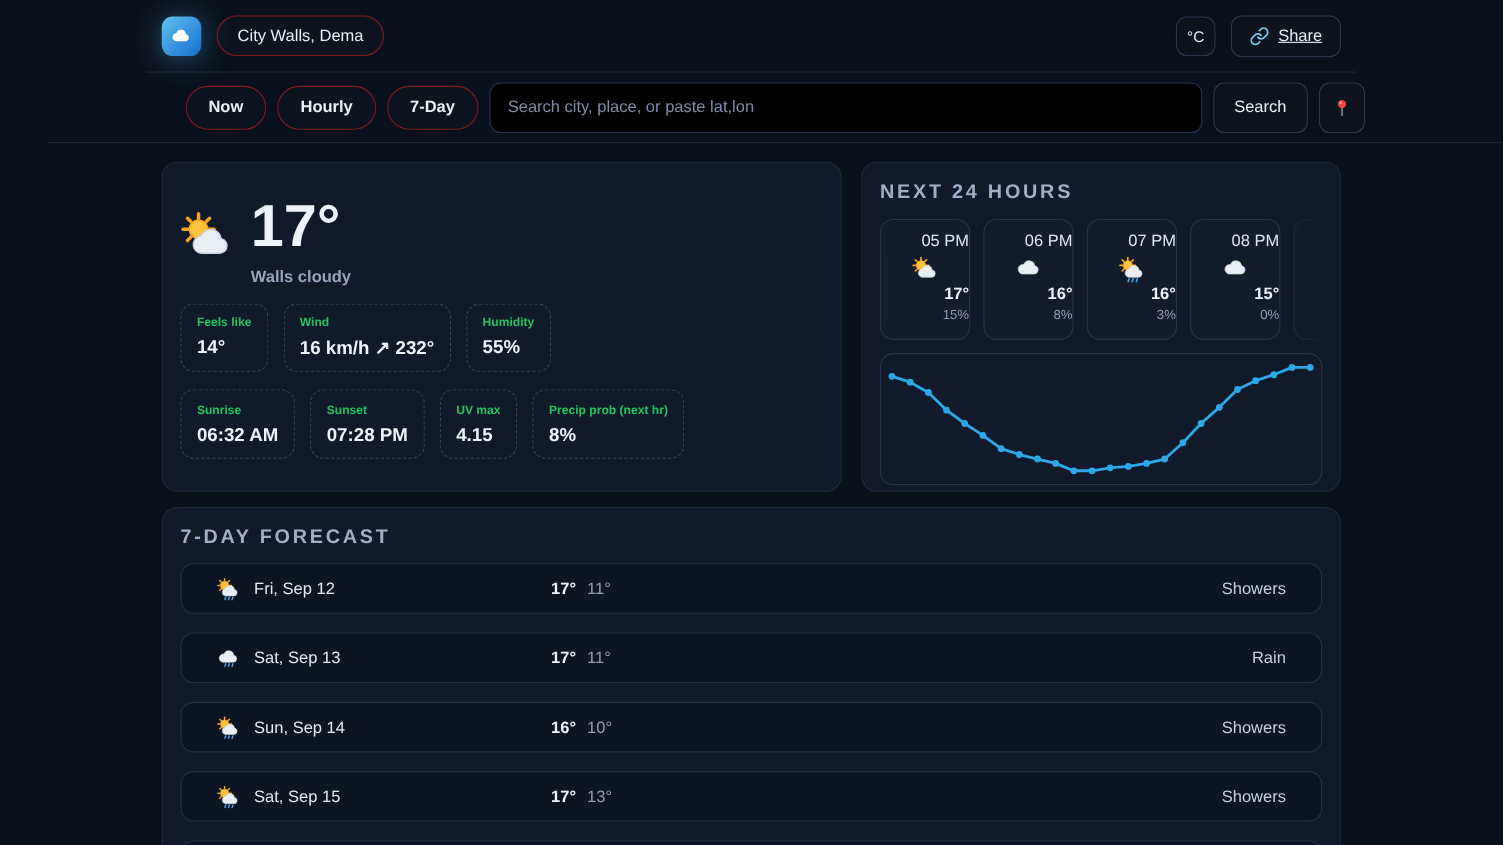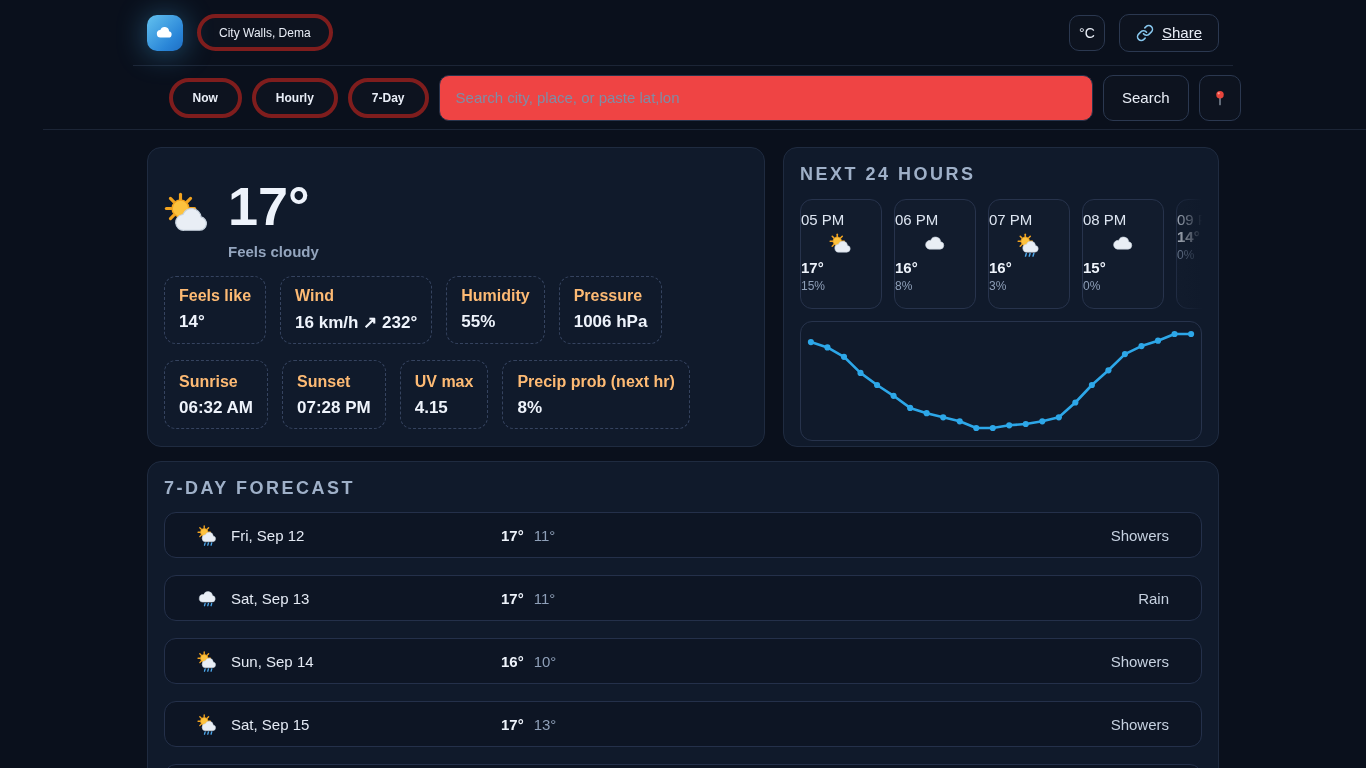--- a/index.html
+++ b/index.html
@@ -17,42 +17,42 @@
     border-bottom:1px solid #1c2536;
   }
   .logo {
     width:36px; height:36px; border-radius:10px;
     background:linear-gradient(135deg,#63c2ef 0%,#2a86d8 70%,#1e6fc4 100%);
     display:flex; align-items:center; justify-content:center;
     box-shadow:0 2px 30px rgba(72,176,236,.45);
   }
   .logo .icon { width:20px; height:20px; }
   .pill {
-    border:4px solid #7f1d1d; border-radius:999px; background:rgba(255,255,255,0.015);
-    color:#e9eef7; font-size:12px; display:inline-flex; align-items:center;
+    border:1px solid #7f1d1d; border-radius:999px; background:rgba(255,255,255,0.015);
+    color:#e9eef7; font-size:15px; display:inline-flex; align-items:center;
     font-family:"Liberation Sans", sans-serif;
   }
   .location-pill { height:37px; padding:0 18px; }
   .spacer { flex:1; }
   .sq-btn {
     height:36px; min-width:36px; border:1px solid #2b3850; border-radius:10px;
     background:rgba(255,255,255,0.015); color:#e9eef7; font-size:14px;
     display:inline-flex; align-items:center; justify-content:center; cursor:pointer;
     font-family:"Liberation Sans", sans-serif;
   }
   .share-btn { height:38px; padding:0 16px; gap:8px; font-size:15px; }
   .share-btn .icon { width:18px; height:18px; }
   .share-btn .share-text { text-decoration:underline; }
 
   
   .navbar { border-bottom:1px solid #1c2536;margin-left:43px; }
   .navbar-inner { height:63px; display:flex; align-items:center; gap:10px; }
   .tab { height:40px; padding:0 20px; font-weight:bold; cursor:pointer; }
   .search-input {
-    flex:1; height:46px; background:#ef4444; border:1px solid #27334b;
+    flex:1; height:46px; background:#000000; border:1px solid #27334b;
     border-radius:10px; padding:0 16px; color:#e9eef7; font-size:15px; outline:none;
     font-family:"Liberation Sans", sans-serif;
   }
   .search-input::placeholder { color:#7e8da6; }
   .search-btn { height:46px; padding:0 18px; border-radius:10px; font-size:15px; cursor:pointer; }
   .pin-btn { height:46px; width:42px; border-radius:10px; cursor:pointer; }
   .pin-btn .icon { width:18px; height:18px; }
 
   
   main { }
@@ -68,36 +68,36 @@
   
   .hero { display:flex; gap:16px; margin-top:14px; }
   .hero .icon.big { width:48px; height:48px; margin-top:14px; }
   .hero-temp { font-size:54px; font-weight:bold; line-height:1.05; color:#eef3fb; }
   .hero-cond { margin-top:8px; font-size:15px; font-weight:bold; color:#94a5be; }
   .stats-row { display:flex; gap:14px; margin-top:16px; align-items:stretch; }
   .stat {
     border:1px dashed #35435f; border-radius:12px; padding:10px 14px;
     display:flex; flex-direction:column; gap:7px; justify-content:flex-start;
   }
-  .stat-label { color:#fdba74; font-size:16px; font-weight:bold; }
+  .stat-label { color:#22c55e; font-size:11px; font-weight:bold; }
   .stat-value { color:#eef3fb; font-size:17px; font-weight:bold; }
   .stats-row.tall .stat { padding-top:12px; }
 
   
   .hours-row {
     display:flex; gap:12px; margin-top:14px; overflow:hidden; position:relative;
   }
   .hours-row::after {
     content:""; position:absolute; top:0; right:0; width:36px; height:100%;
     background:linear-gradient(to right, rgba(16,26,43,0), #101a2b);
     pointer-events:none;
   }
   .hour-card {
     flex:0 0 82px; height:110px; border:1px solid #27334c; border-radius:12px;
-    background:rgba(255,255,255,0.012); text-align:left; padding-top:11px;
+    background:rgba(255,255,255,0.012); text-align:right; padding-top:11px;
   }
   .hour-time { font-size:15px; color:#dde5f1; }
   .hour-card .icon { width:24px; height:24px; margin:5px auto 2px; display:block; }
   .hour-temp { font-size:15px; font-weight:bold; color:#eef3fb; }
   .hour-precip { font-size:12px; color:#8e9fb8; margin-top:3px; }
   .spark-box {
     margin-top:12px; height:120px; border:1px solid #27334c; border-radius:12px;
     overflow:hidden;
   }
   .spark-box svg { display:block; width:100%; height:100%; }
@@ -186,39 +186,35 @@
                 <line x1="15.4" y1="15.4" x2="17.7" y2="17.7"></line>
                 <line x1="15.4" y1="6.6" x2="17.7" y2="4.3"></line>
                 <line x1="4.3" y1="17.7" x2="6.6" y2="15.4"></line>
               </g>
               <circle cx="11" cy="11" r="5.6" fill="#fdc23e" stroke="#f2a31f" stroke-width="1"></circle>
               <path d="M13.5 25.5h10.3a4.5 4.5 0 0 0 .9-8.9 6.3 6.3 0 0 0-12.1-1.6 4.6 4.6 0 0 0 .9 10.5z" fill="#e9eef5" stroke="#c7d2de" stroke-width="0.8"></path>
             </svg>
           </span>
         <div>
           <div class="hero-temp">17°</div>
-          <div class="hero-cond">Feels cloudy</div>
+          <div class="hero-cond">Walls cloudy</div>
         </div>
       </div>
       <div class="stats-row">
         <div class="stat">
             <span class="stat-label">Feels like</span>
             <span class="stat-value">14°</span>
           </div>
           <div class="stat">
             <span class="stat-label">Wind</span>
             <span class="stat-value">16 km/h ↗ 232°</span>
           </div>
           <div class="stat">
             <span class="stat-label">Humidity</span>
             <span class="stat-value">55%</span>
-          </div>
-          <div class="stat">
-            <span class="stat-label">Pressure</span>
-            <span class="stat-value">1006 hPa</span>
           </div>
       </div>
       <div class="stats-row tall">
         <div class="stat">
             <span class="stat-label">Sunrise</span>
             <span class="stat-value">06:32 AM</span>
           </div>
           <div class="stat">
             <span class="stat-label">Sunset</span>
             <span class="stat-value">07:28 PM</span>

